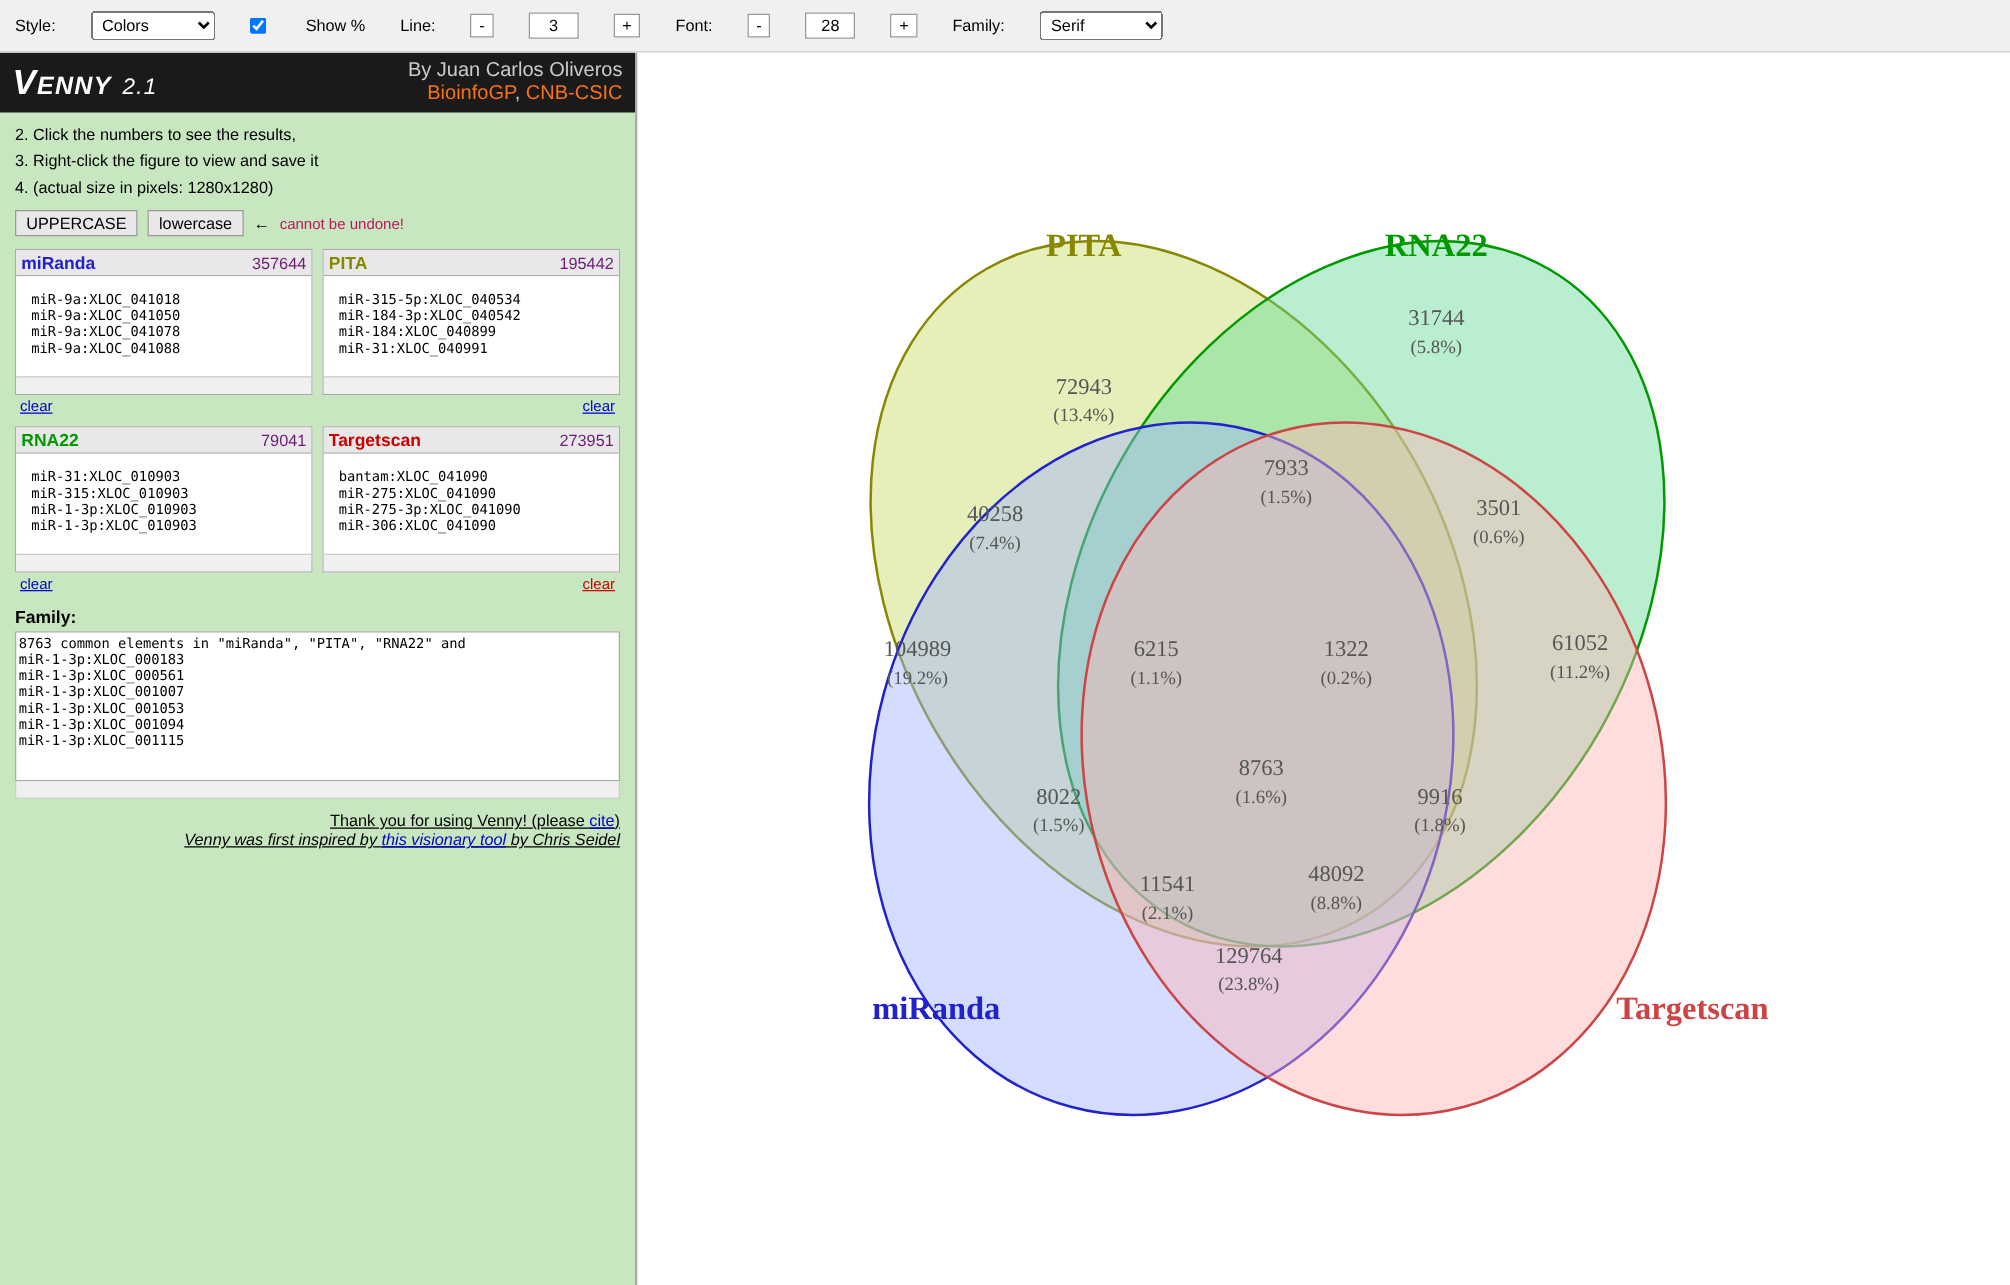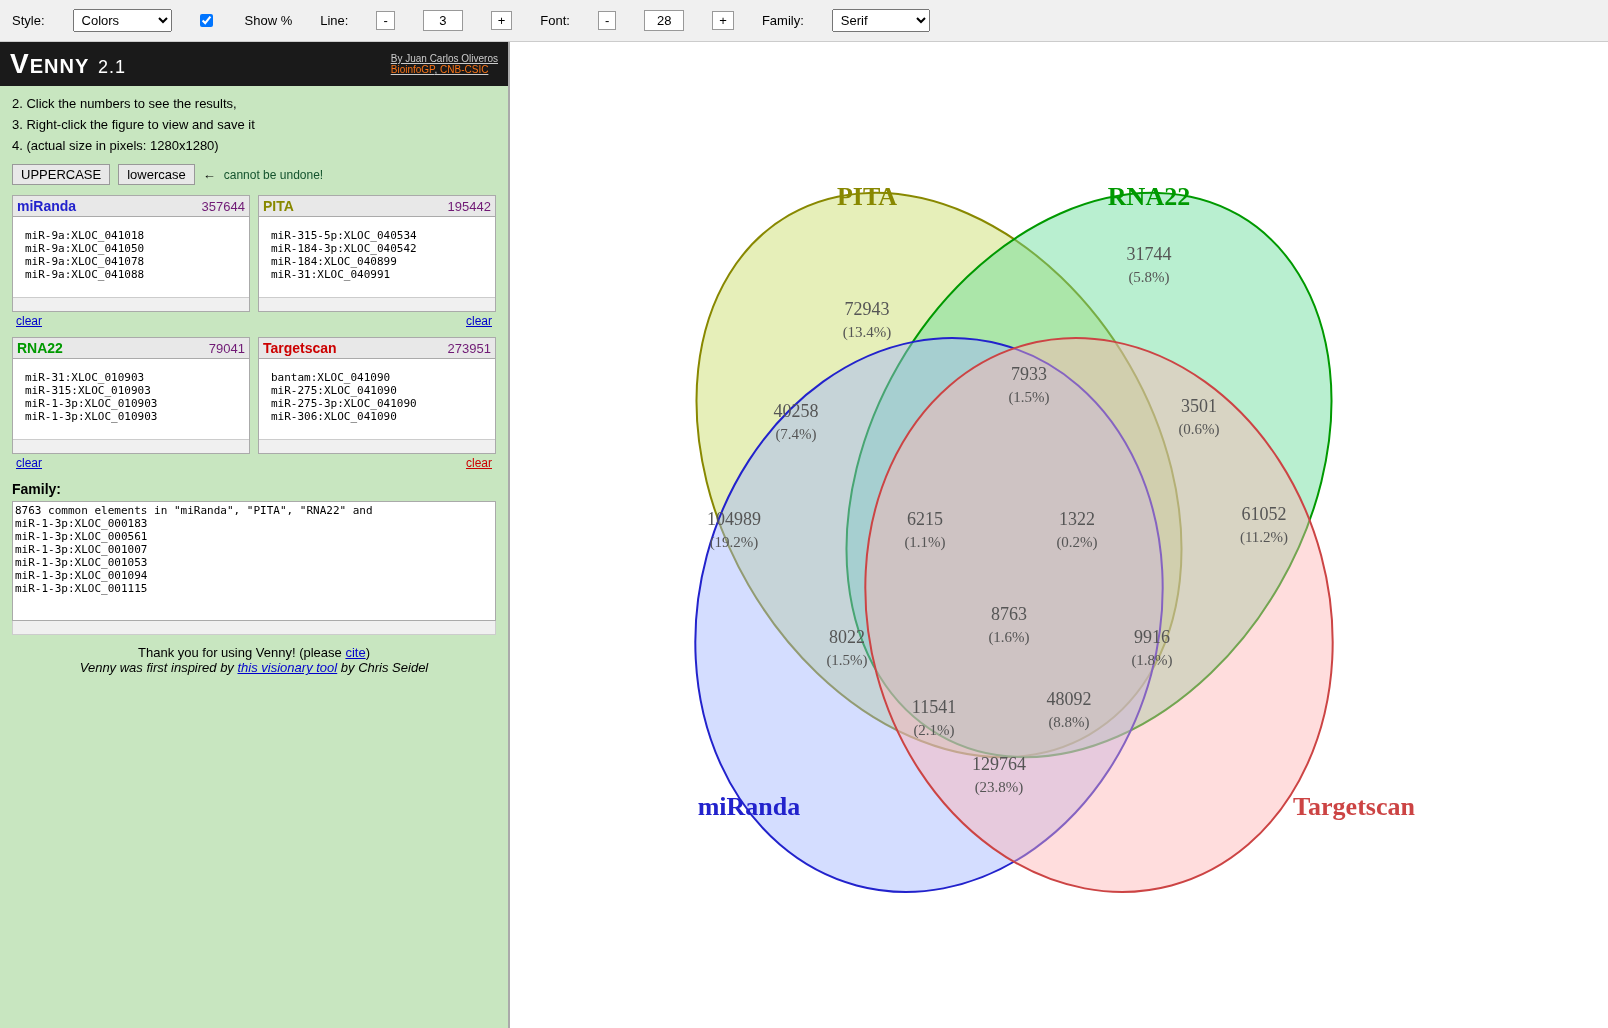--- a/index.html
+++ b/index.html
@@ -25,39 +25,39 @@
       width: 510px; min-width: 510px; background: #c8e6c0; padding: 10px 12px;
       overflow-y: auto; flex-shrink: 0; border-right: 2px solid #aaa;
     }
 
     
     #app-title {
       background: #1a1a1a; color: white; padding: 6px 10px;
       margin: -10px -12px 8px -12px;
       display: flex; justify-content: space-between; align-items: center;
     }
-    #app-title .title-left { font-size: 28px; font-weight: bold; letter-spacing: 1px; }
+    #app-title .title-left { font-size: 28px; font-weight: bold; letter-spacing: 1px; font-style: italic; }
     #app-title .title-version { font-size: 18px; font-weight: normal; }
-    #app-title .title-right { font-size: 10px; text-align: left; color: #ccc; text-decoration: underline; }
+    #app-title .title-right { font-size: 16px; text-align: right; color: #ccc; }
     #app-title .title-right a { color: #f97316; text-decoration: none; }
 
     
     .instructions { margin-bottom: 8px; font-size: 13px; line-height: 1.6; }
     .instructions a { color: #0000cc; }
 
     
     .case-row {
       display: flex; align-items: center; gap: 8px; margin-bottom: 10px;
       font-size: 13px;
     }
     .case-btn {
       padding: 2px 8px; cursor: pointer; background: #e8e8e8;
       border: 1px solid #999; font-size: 13px;
     }
-    .cannot-undo { color: #14532d; font-size: 12px; }
+    .cannot-undo { color: #be185d; font-size: 12px; }
 
     
     .lists-grid { display: grid; grid-template-columns: 1fr 1fr; gap: 8px; margin-bottom: 10px; }
     .list-block { background: #fff; border: 1px solid #aaa; }
     .list-header {
       display: flex; align-items: center; justify-content: space-between;
       padding: 2px 4px; background: #e8e8e8; border-bottom: 1px solid #aaa;
     }
     .list-title { font-weight: bold; font-size: 14px; }
     .list-title.miranda { color: #2222cc; }
@@ -81,21 +81,21 @@
     
     .results-label { font-weight: bold; font-size: 14px; margin-bottom: 4px; }
     .results-textarea {
       width: 100%; height: 120px; border: 1px solid #aaa;
       font-family: monospace; font-size: 11px; padding: 2px;
       background: #fff; overflow-y: scroll; display: block; resize: none;
     }
     .results-scrollbar { overflow-x: auto; height: 14px; background: #f0f0f0; border: 1px solid #ccc; border-top: none; }
 
     
-    .footer { text-align: center; padding: 10px 0 4px; font-size: 13px; }
+    .footer { text-align: right; padding: 10px 0 4px; font-size: 13px; text-decoration: underline; }
     .footer a { color: #0000cc; }
     .footer .italic { font-style: italic; }
 
     
     #right-panel {
       flex: 1; background: white; overflow: auto;
       display: flex; flex-direction: column;
     }
     #venn-container {
       flex: 1; position: relative; display: flex; justify-content: center; align-items: center;

